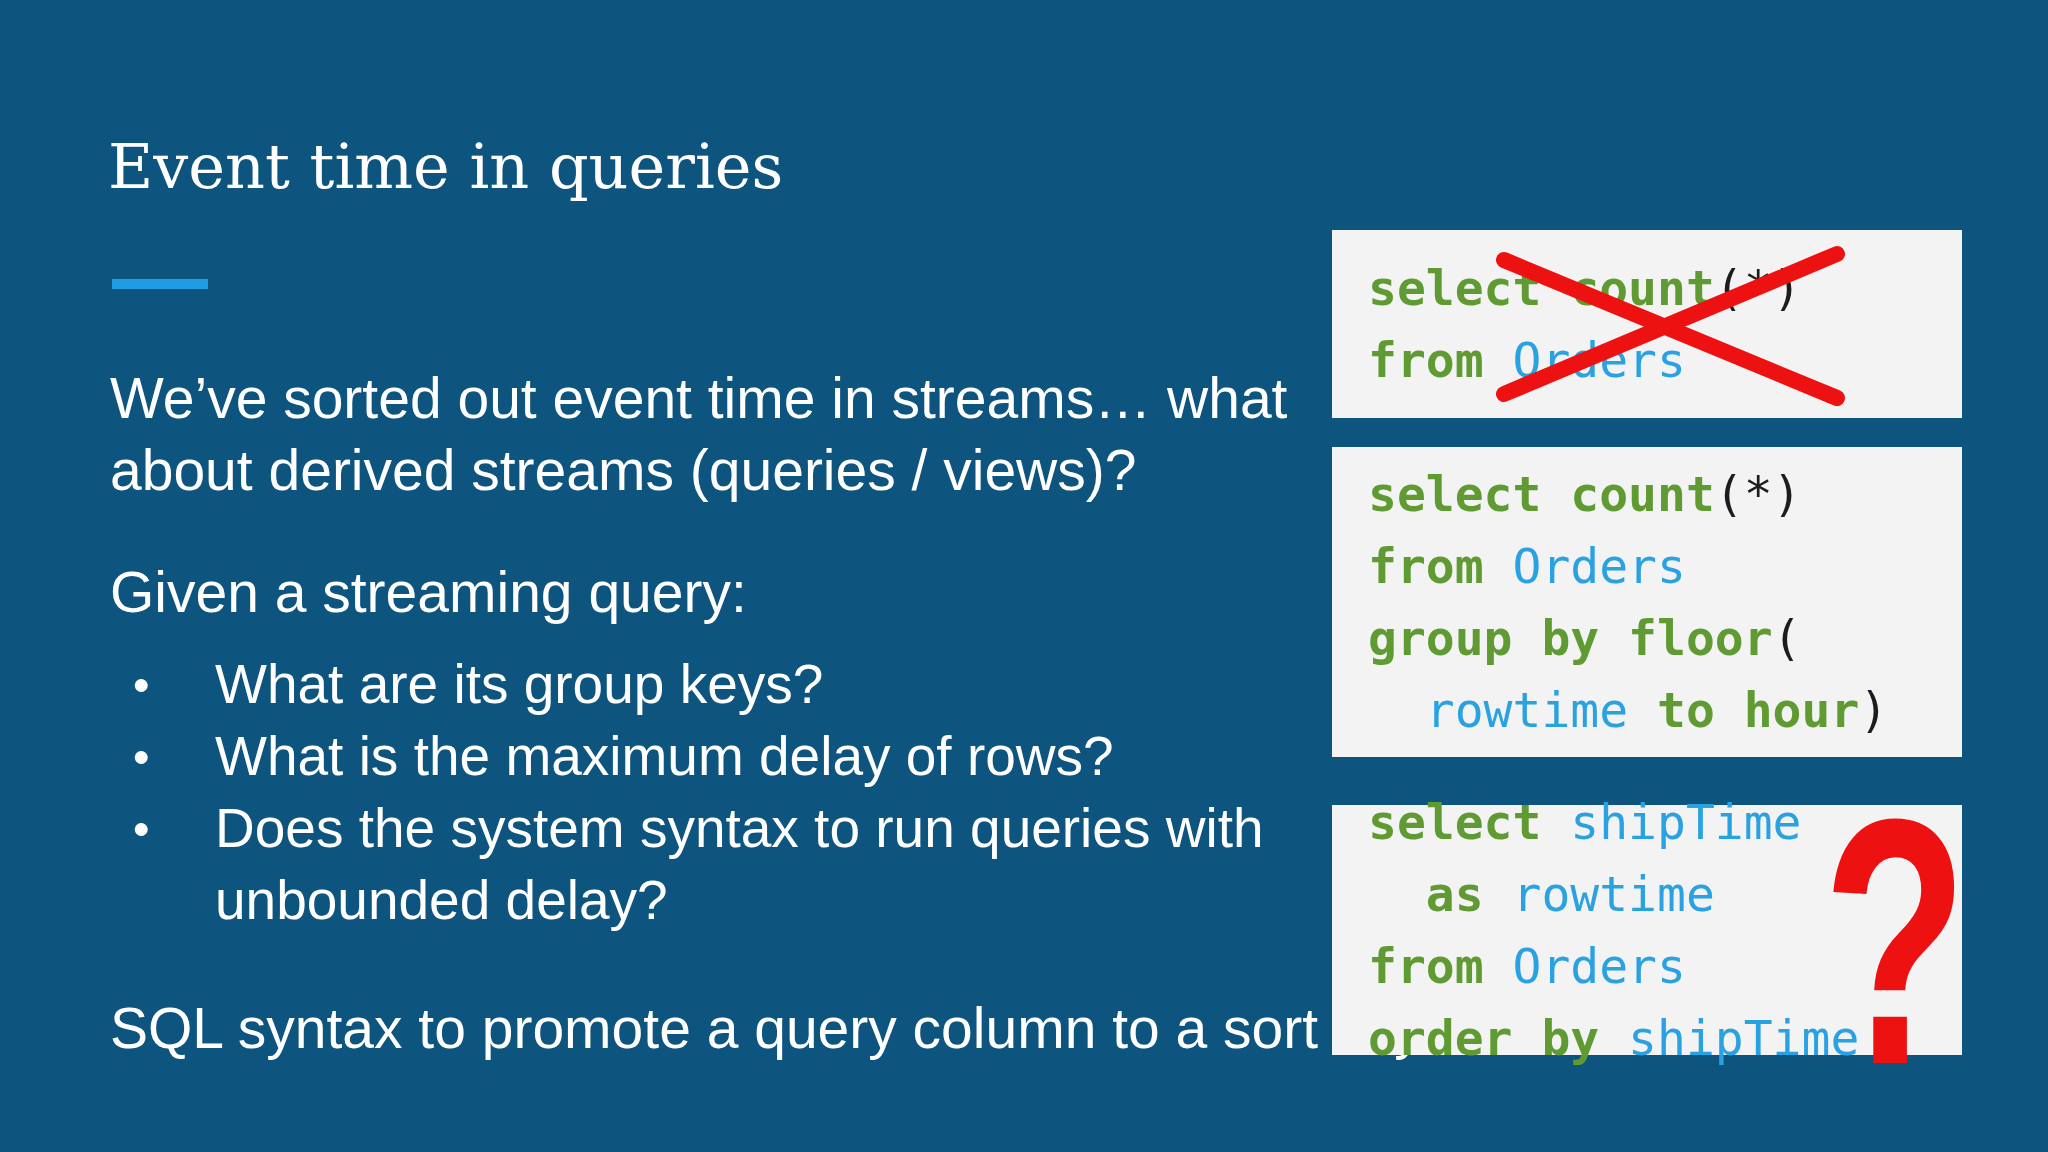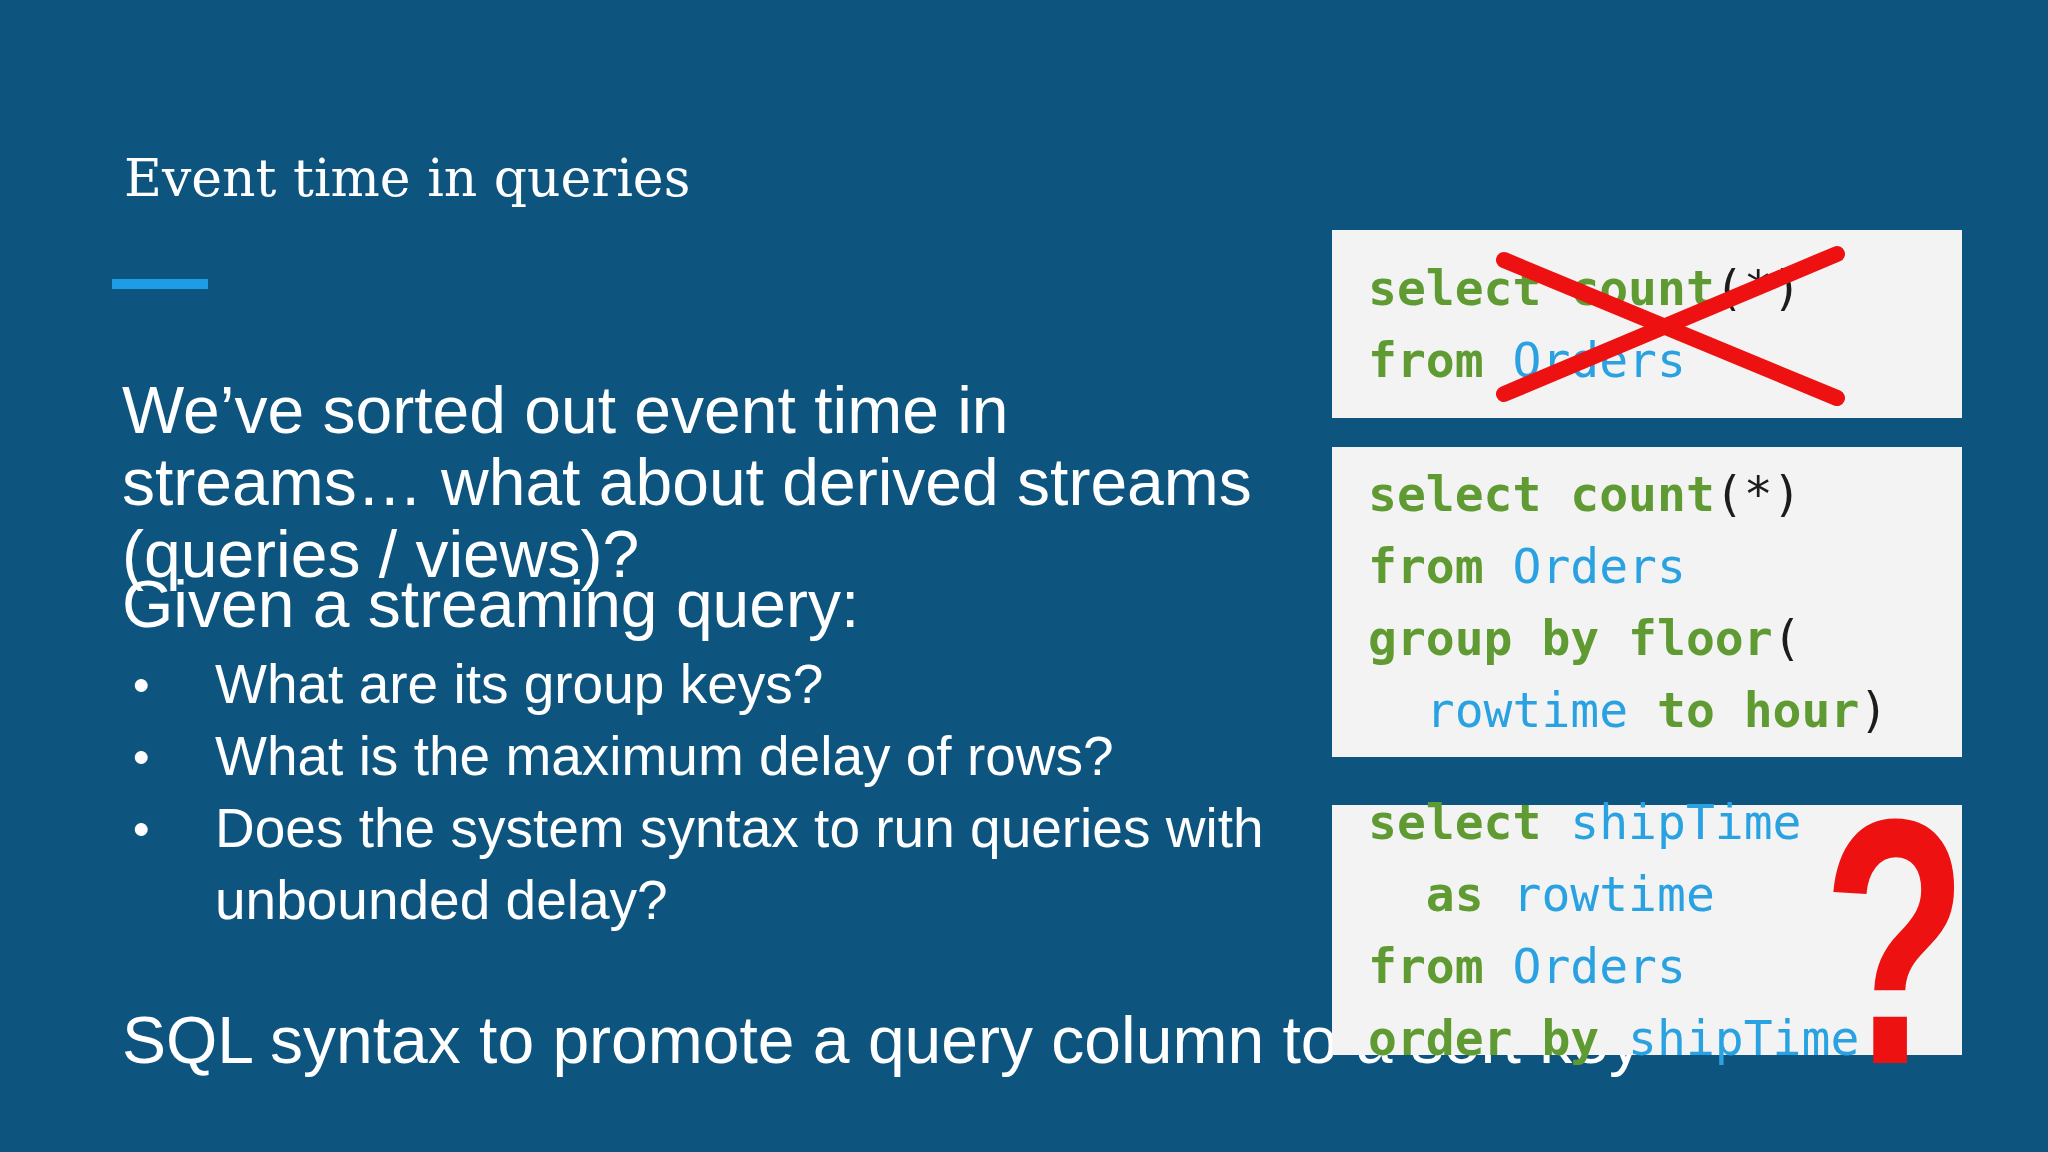--- a/index.html
+++ b/index.html
@@ -11,41 +11,41 @@
     overflow: hidden;
     font-family: "Liberation Sans", sans-serif;
     color: var(--text, #ffffff);
   }
 
   
   .title {
     position: absolute;
     left: 108px;
     top: 136px;
-    margin: 16px;
+    margin: 0;
     font-family: "DejaVu Serif", serif;
     font-weight: 400;
-    font-size: 52px;
+    font-size: 62px;
     line-height: 1;
     letter-spacing: 0px;
     color: var(--text, #fff);
   }
   .accent-bar {
     position: absolute;
     left: 112px;
     top: 279px;
     width: 96px;
     height: 10px;
     background: var(--accent, #1e9ce6);
   }
   .body-text {
     position: absolute;
     left: 110px;
-    margin: 12px;
-    font-size: 66px;
+    margin: 0;
+    font-size: 57px;
     line-height: 72px;
     font-weight: 400;
   }
   .intro   { top: 362px; width: 1180px; }
   .lead-in { top: 556px; width: 1180px; }
   .footer-line { top: 992px; white-space: nowrap; }
 
   .bullet-list {
     position: absolute;
     left: 110px;

